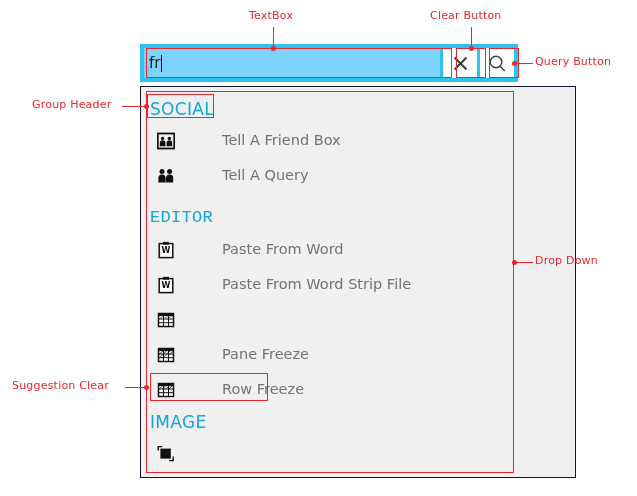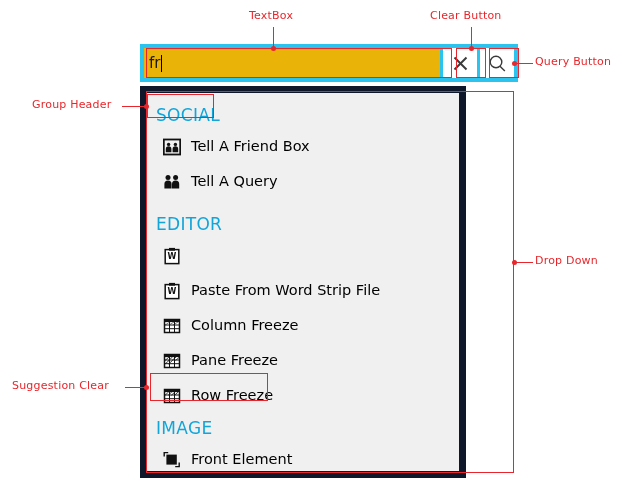--- a/index.html
+++ b/index.html
@@ -52,21 +52,21 @@
     width: 378px;
     height: 38px;
     background: #2cc3ee;
     box-sizing: border-box;
     padding: 4px;
     display: flex;
     align-items: stretch;
   }
   #textbox {
     flex: 1 1 auto;
-    background: #eab308;
+    background: #7dd3fc;
     border: none;
     outline: none;
     display: flex;
     align-items: center;
     padding-left: 5px;
     position: relative;
     box-sizing: border-box;
   }
   #textbox-value {
     font-family: "DejaVu Sans", sans-serif;
@@ -89,24 +89,24 @@
     align-items: center;
     justify-content: center;
     box-sizing: border-box;
   }
 
   
   #dropdown {
     position: absolute;
     left: 140px;
     top: 86px;
-    width: 326px;
+    width: 436px;
     height: 392px;
     background: #f0f0f0;
-    border: 7px solid #0f172a;
+    border: 1px solid #0f172a;
     box-sizing: border-box;
     overflow: hidden;
   }
   .group-header {
     color: #12a5da;
     font-family: "DejaVu Sans", sans-serif;
     font-size: 17px;
     padding: 0 0 0 9px;
     height: 29px;
     display: flex;
@@ -125,25 +125,26 @@
     height: 20px;
     flex: 0 0 20px;
     display: flex;
     align-items: center;
     justify-content: center;
     margin-right: 9px;
   }
   .sug-label {
     font-family: "DejaVu Sans", sans-serif;
     font-size: 14.5px;
-    color: #000000;
+    color: #737373;
     line-height: 1;
+    margin-left: 37px;
   }
   .grp-social   { margin-top: 7px; }
-  .grp-editor   { margin-top: 10px; }
+  .grp-editor   { margin-top: 10px; font-family: Liberation Mono, monospace; }
   .grp-image    { }
 </style>
 </head>
 <body>
 
 <div id="searchbar">
   <div id="textbox">
     <span id="textbox-value">fr</span>
       <span id="caret"></span>
   </div>
@@ -193,20 +194,21 @@
   <div class="group-header grp-editor">EDITOR</div>
 
   <div class="sug-item">
     <span class="sug-icon">
       <svg width="18" height="18" viewBox="0 0 18 18">
         <rect x="2.2" y="2.6" width="13.6" height="14" fill="#fff" stroke="#111" stroke-width="1.5"></rect>
         <rect x="6" y="0.9" width="6" height="2.8" fill="#111"></rect>
         <text x="9" y="12.4" font-family="DejaVu Sans, sans-serif" font-size="8" font-weight="bold" fill="#111" text-anchor="middle">W</text>
       </svg>
     </span>
+    <span class="sug-label">Paste From Word</span>
   </div>
 
   <div class="sug-item">
     <span class="sug-icon">
       <svg width="18" height="18" viewBox="0 0 18 18">
         <rect x="2.2" y="2.6" width="13.6" height="14" fill="#fff" stroke="#111" stroke-width="1.5"></rect>
         <rect x="6" y="0.9" width="6" height="2.8" fill="#111"></rect>
         <text x="9" y="12.4" font-family="DejaVu Sans, sans-serif" font-size="8" font-weight="bold" fill="#111" text-anchor="middle">W</text>
       </svg>
     </span>
@@ -219,21 +221,20 @@
         <rect x="1.5" y="2.5" width="15" height="13" fill="#fff" stroke="#111" stroke-width="1.5"></rect>
         <rect x="1.5" y="2.5" width="15" height="2.6" fill="#111"></rect>
         <line x1="6.5" y1="2.5" x2="6.5" y2="15.5" stroke="#111" stroke-width="1"></line>
         <line x1="11.5" y1="2.5" x2="11.5" y2="15.5" stroke="#111" stroke-width="1"></line>
         <line x1="1.5" y1="8" x2="16.5" y2="8" stroke="#111" stroke-width="1"></line>
         <line x1="1.5" y1="11.7" x2="16.5" y2="11.7" stroke="#111" stroke-width="1"></line>
         <path d="M1.5 5.1 L16.5 5.1 L16.5 8 L1.5 8 Z" fill="none"></path>
         <path d="M2 8 l5 -3 M6 8 l5 -3 M10 8 l5 -3" stroke="#111" stroke-width="0.7" opacity="0.75"></path>
       </svg>
     </span>
-    <span class="sug-label">Column Freeze</span>
   </div>
 
   <div class="sug-item">
     <span class="sug-icon">
       <svg width="18" height="18" viewBox="0 0 18 18">
         <rect x="1.5" y="2.5" width="15" height="13" fill="#fff" stroke="#111" stroke-width="1.5"></rect>
         <rect x="1.5" y="2.5" width="15" height="2.6" fill="#111"></rect>
         <line x1="6.5" y1="2.5" x2="6.5" y2="15.5" stroke="#111" stroke-width="1"></line>
         <line x1="11.5" y1="2.5" x2="11.5" y2="15.5" stroke="#111" stroke-width="1"></line>
         <line x1="1.5" y1="8" x2="16.5" y2="8" stroke="#111" stroke-width="1"></line>
@@ -263,21 +264,20 @@
   <div class="group-header grp-image">IMAGE</div>
 
   <div class="sug-item">
     <span class="sug-icon">
       <svg width="18" height="18" viewBox="0 0 18 18">
         <path d="M1.2 5.6 V1.6 H5.2" fill="none" stroke="#111" stroke-width="1.4"></path>
         <path d="M16.2 11.6 V15.6 H12.2" fill="none" stroke="#111" stroke-width="1.4"></path>
         <rect x="3.4" y="3.6" width="10.4" height="10" fill="#111"></rect>
       </svg>
     </span>
-    <span class="sug-label">Front Element</span>
   </div>
 </div>
 
 <div class="ann-label" style="left:249px; top:9px;">TextBox</div>
 <div class="ann-line v" style="left:273px; top:27px; height:21px;"></div>
 <div class="ann-dot" style="left:271px; top:46px;"></div>
 <div class="ann-box" style="left:146px; top:48px; width:306px; height:30px;"></div>
 
 <div class="ann-label" style="left:430px; top:9px;">Clear Button</div>
 <div class="ann-line v" style="left:471px; top:27px; height:21px;"></div>

